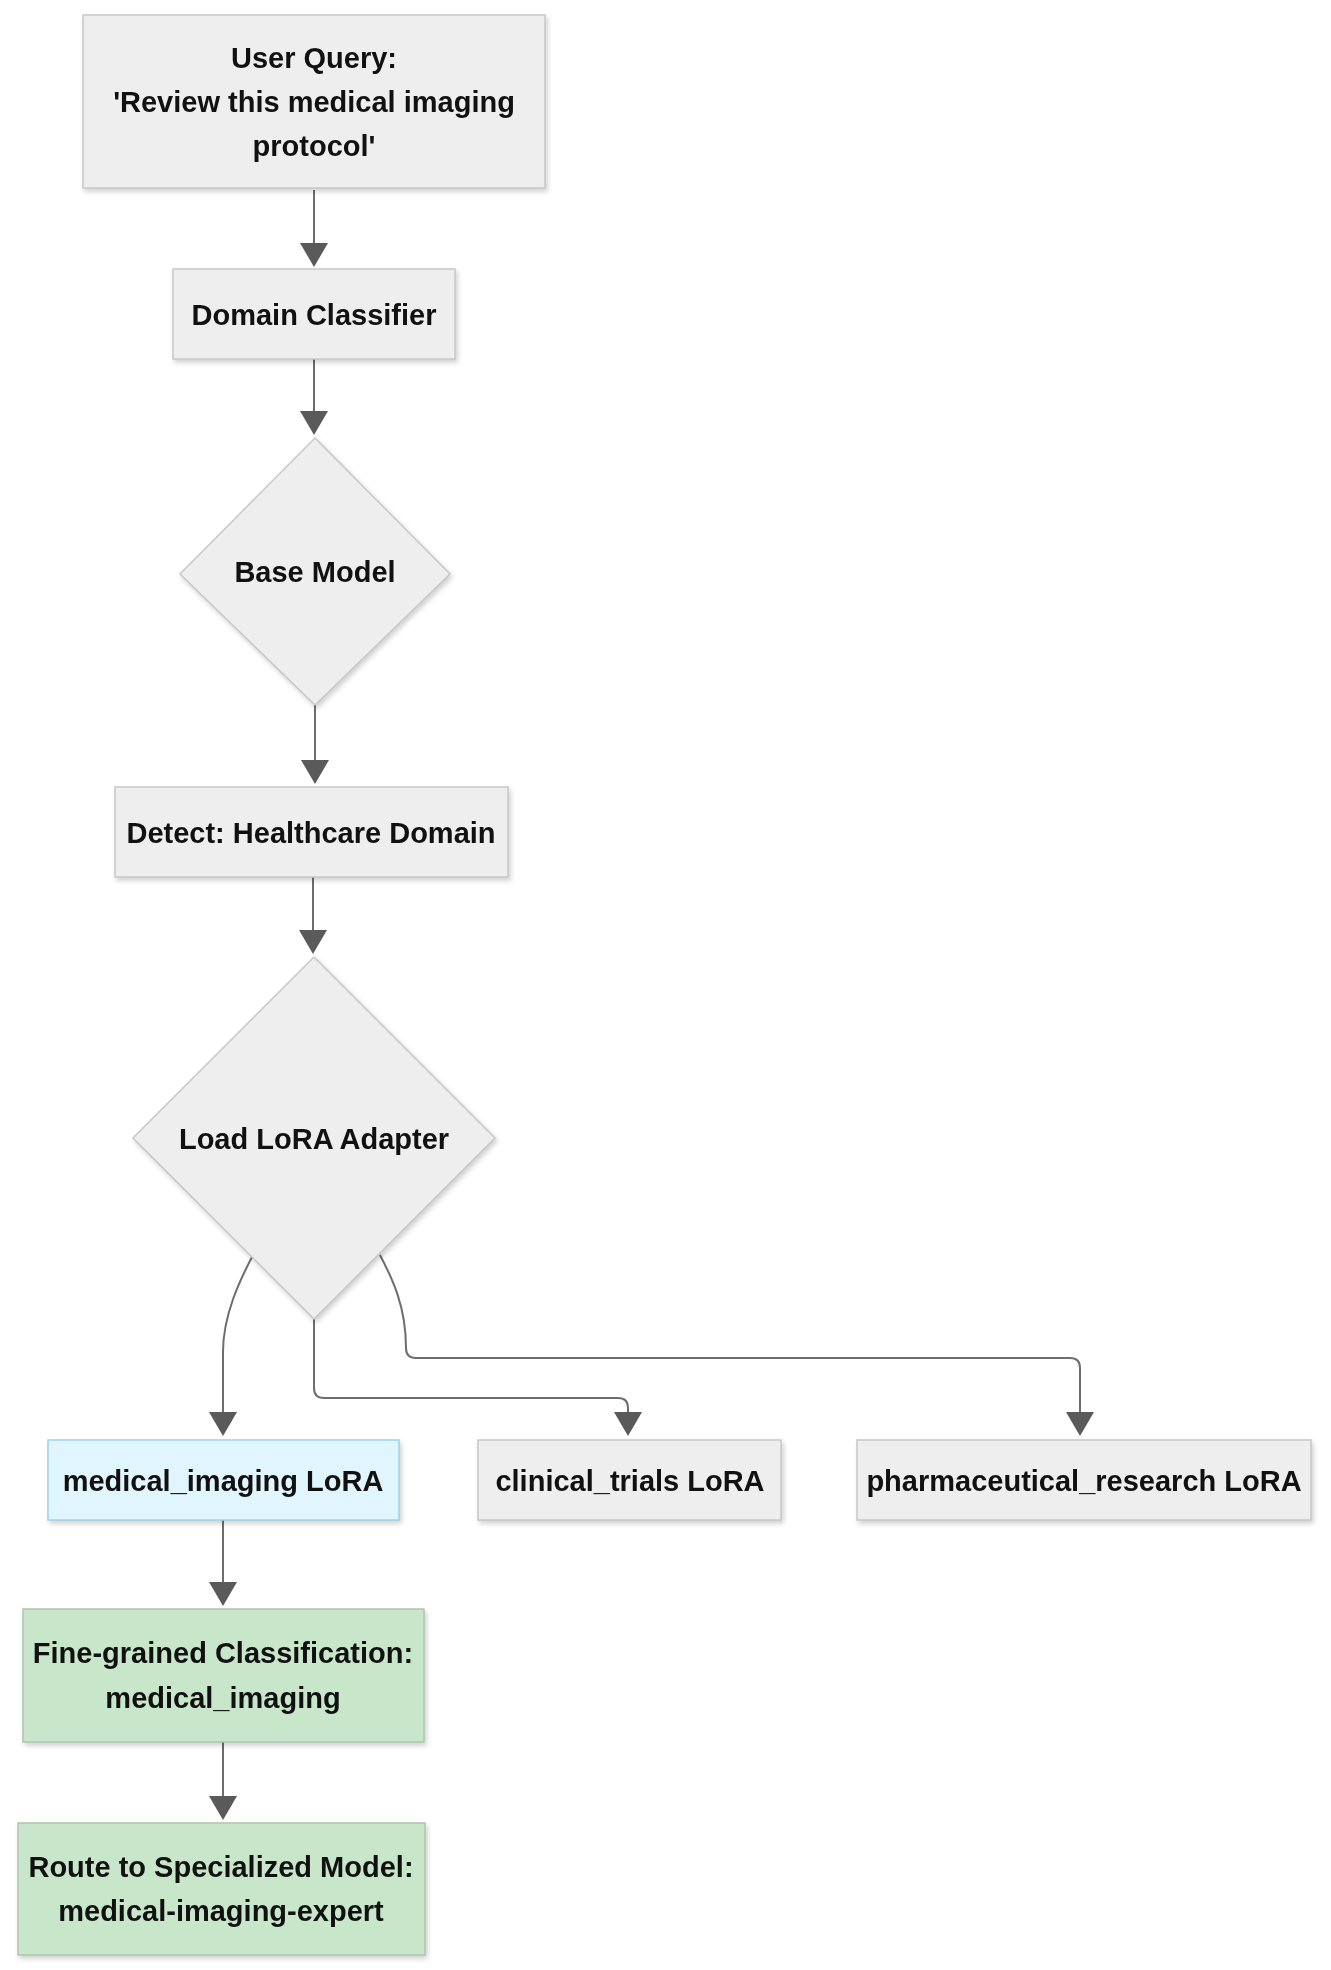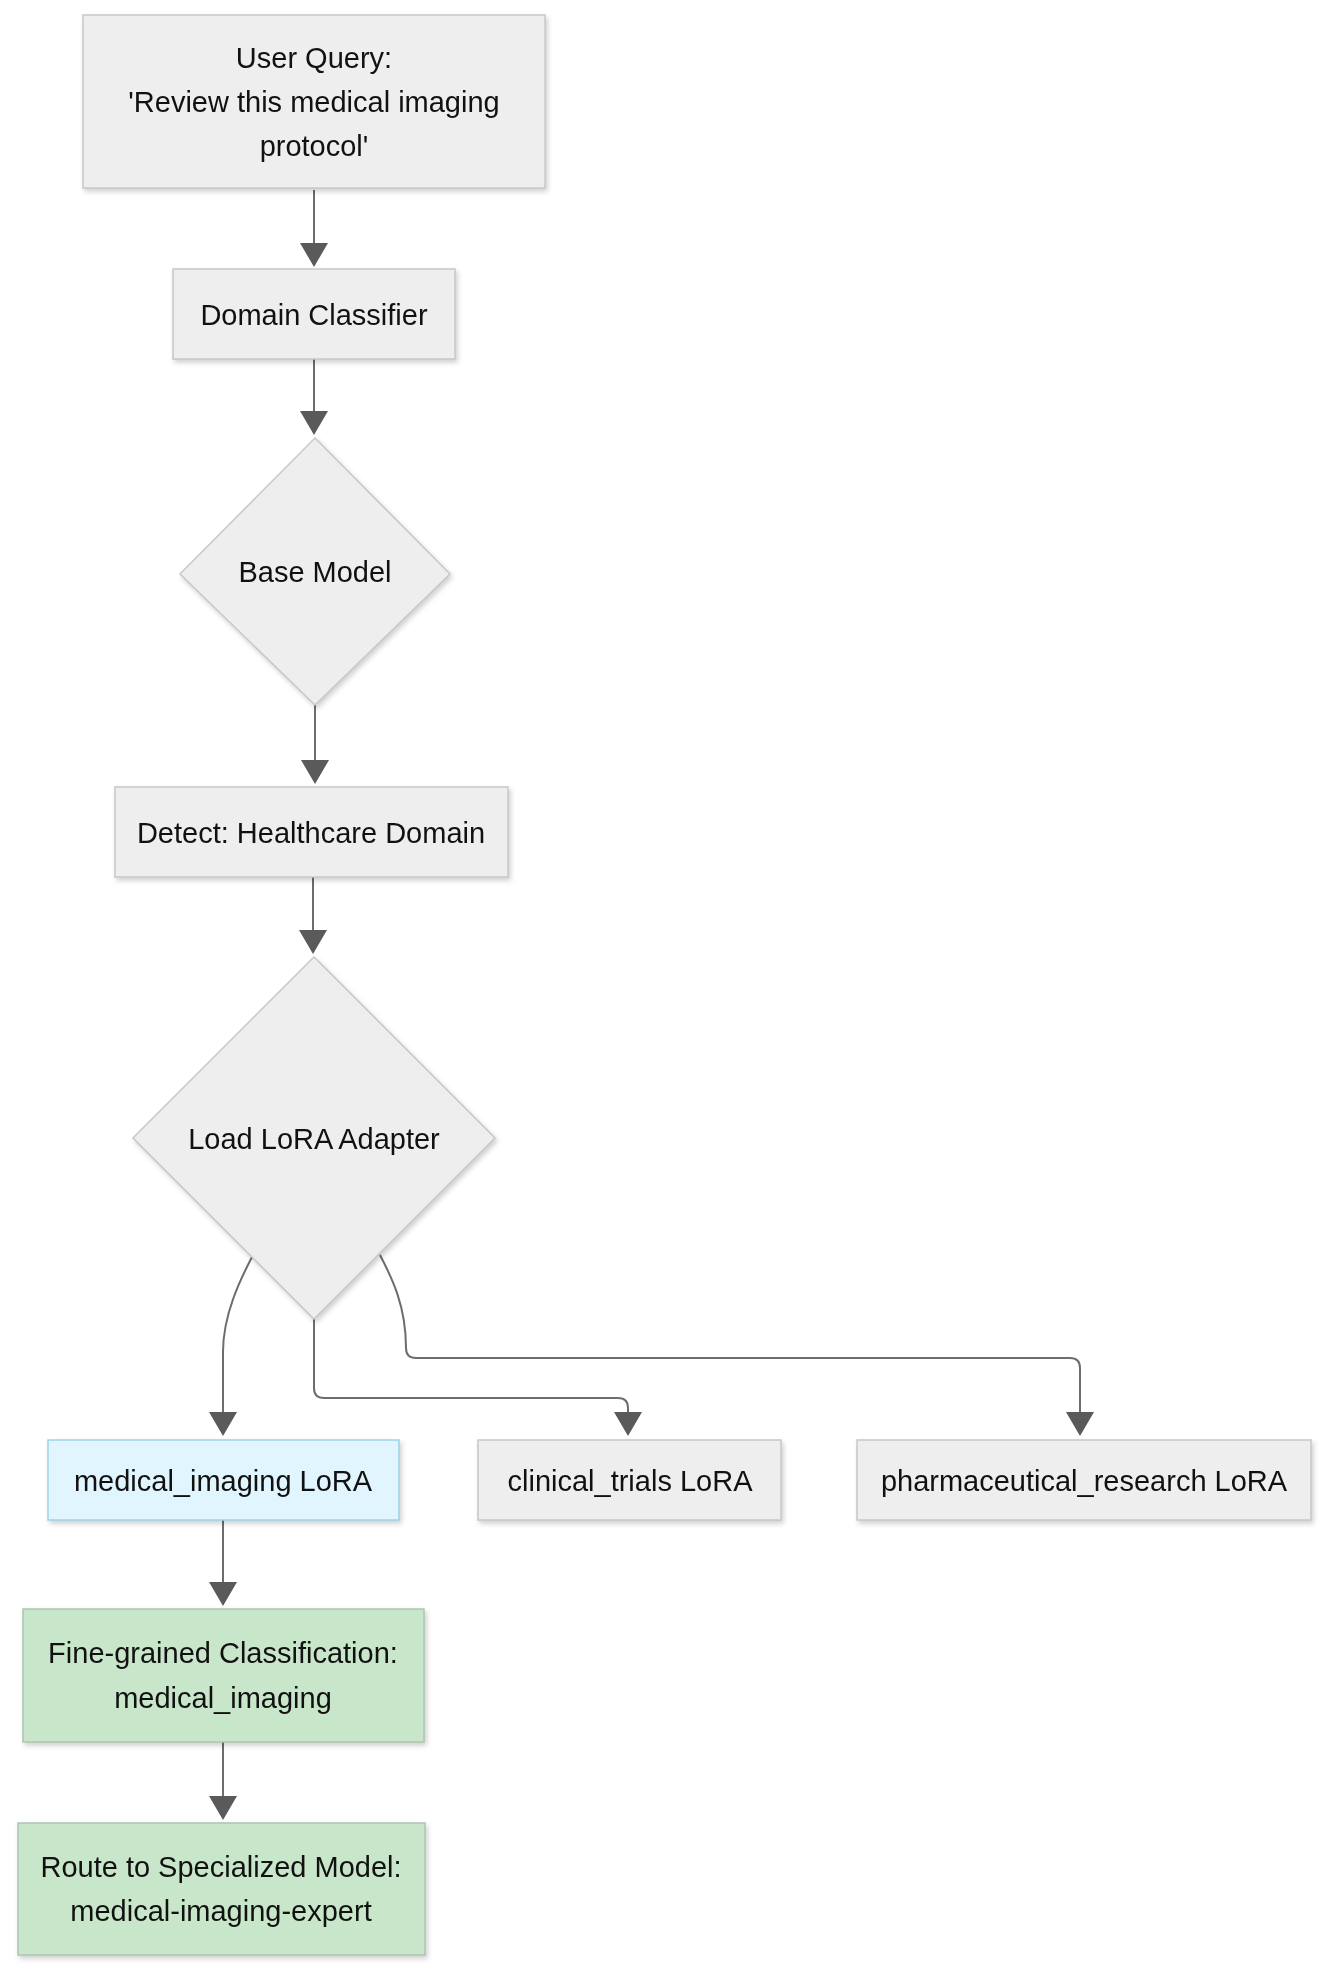--- a/index.html
+++ b/index.html
@@ -6,20 +6,21 @@
     margin: 0;
     padding: 0;
     background: #ffffff;
   }
   .canvas {
     position: relative;
     width: 1331px;
     height: 1970px;
     background: #ffffff;
     font-family: "Liberation Sans", sans-serif;
+    font-weight: bold;
   }
   svg { display: block; }
   .node-shape {
     stroke-width: 1.5;
     filter: drop-shadow(2.5px 3.5px 2.5px rgba(0,0,0,0.18));
   }
   .node-label {
     font-family: "Liberation Sans", sans-serif;
     font-size: 29px;
     fill: #111111;

